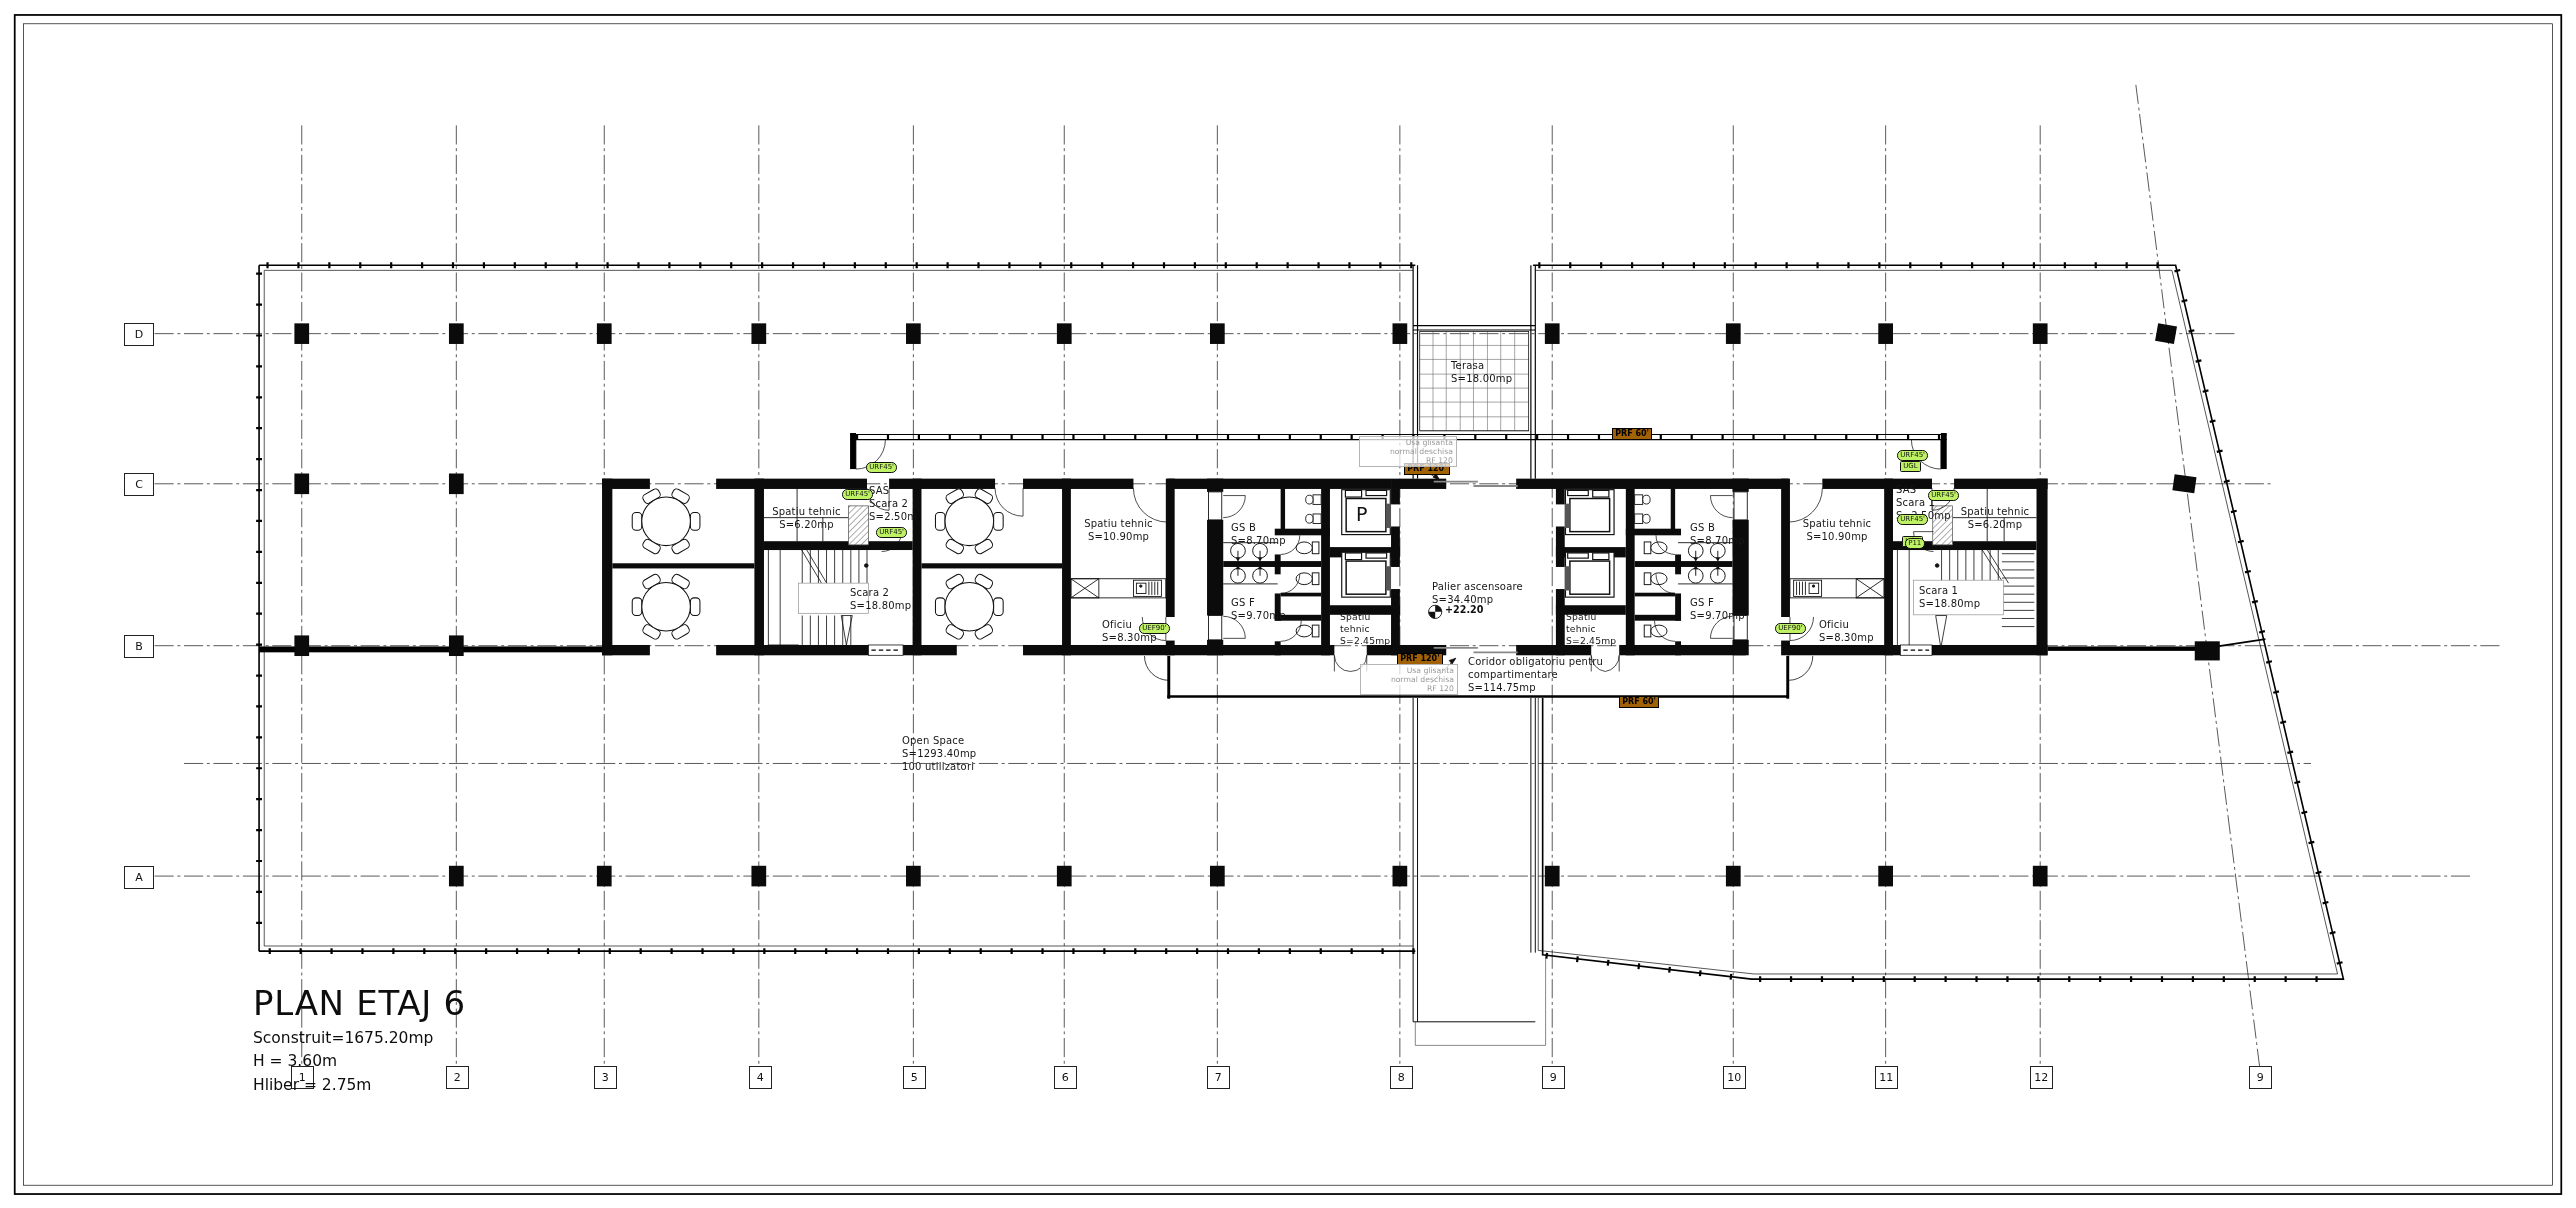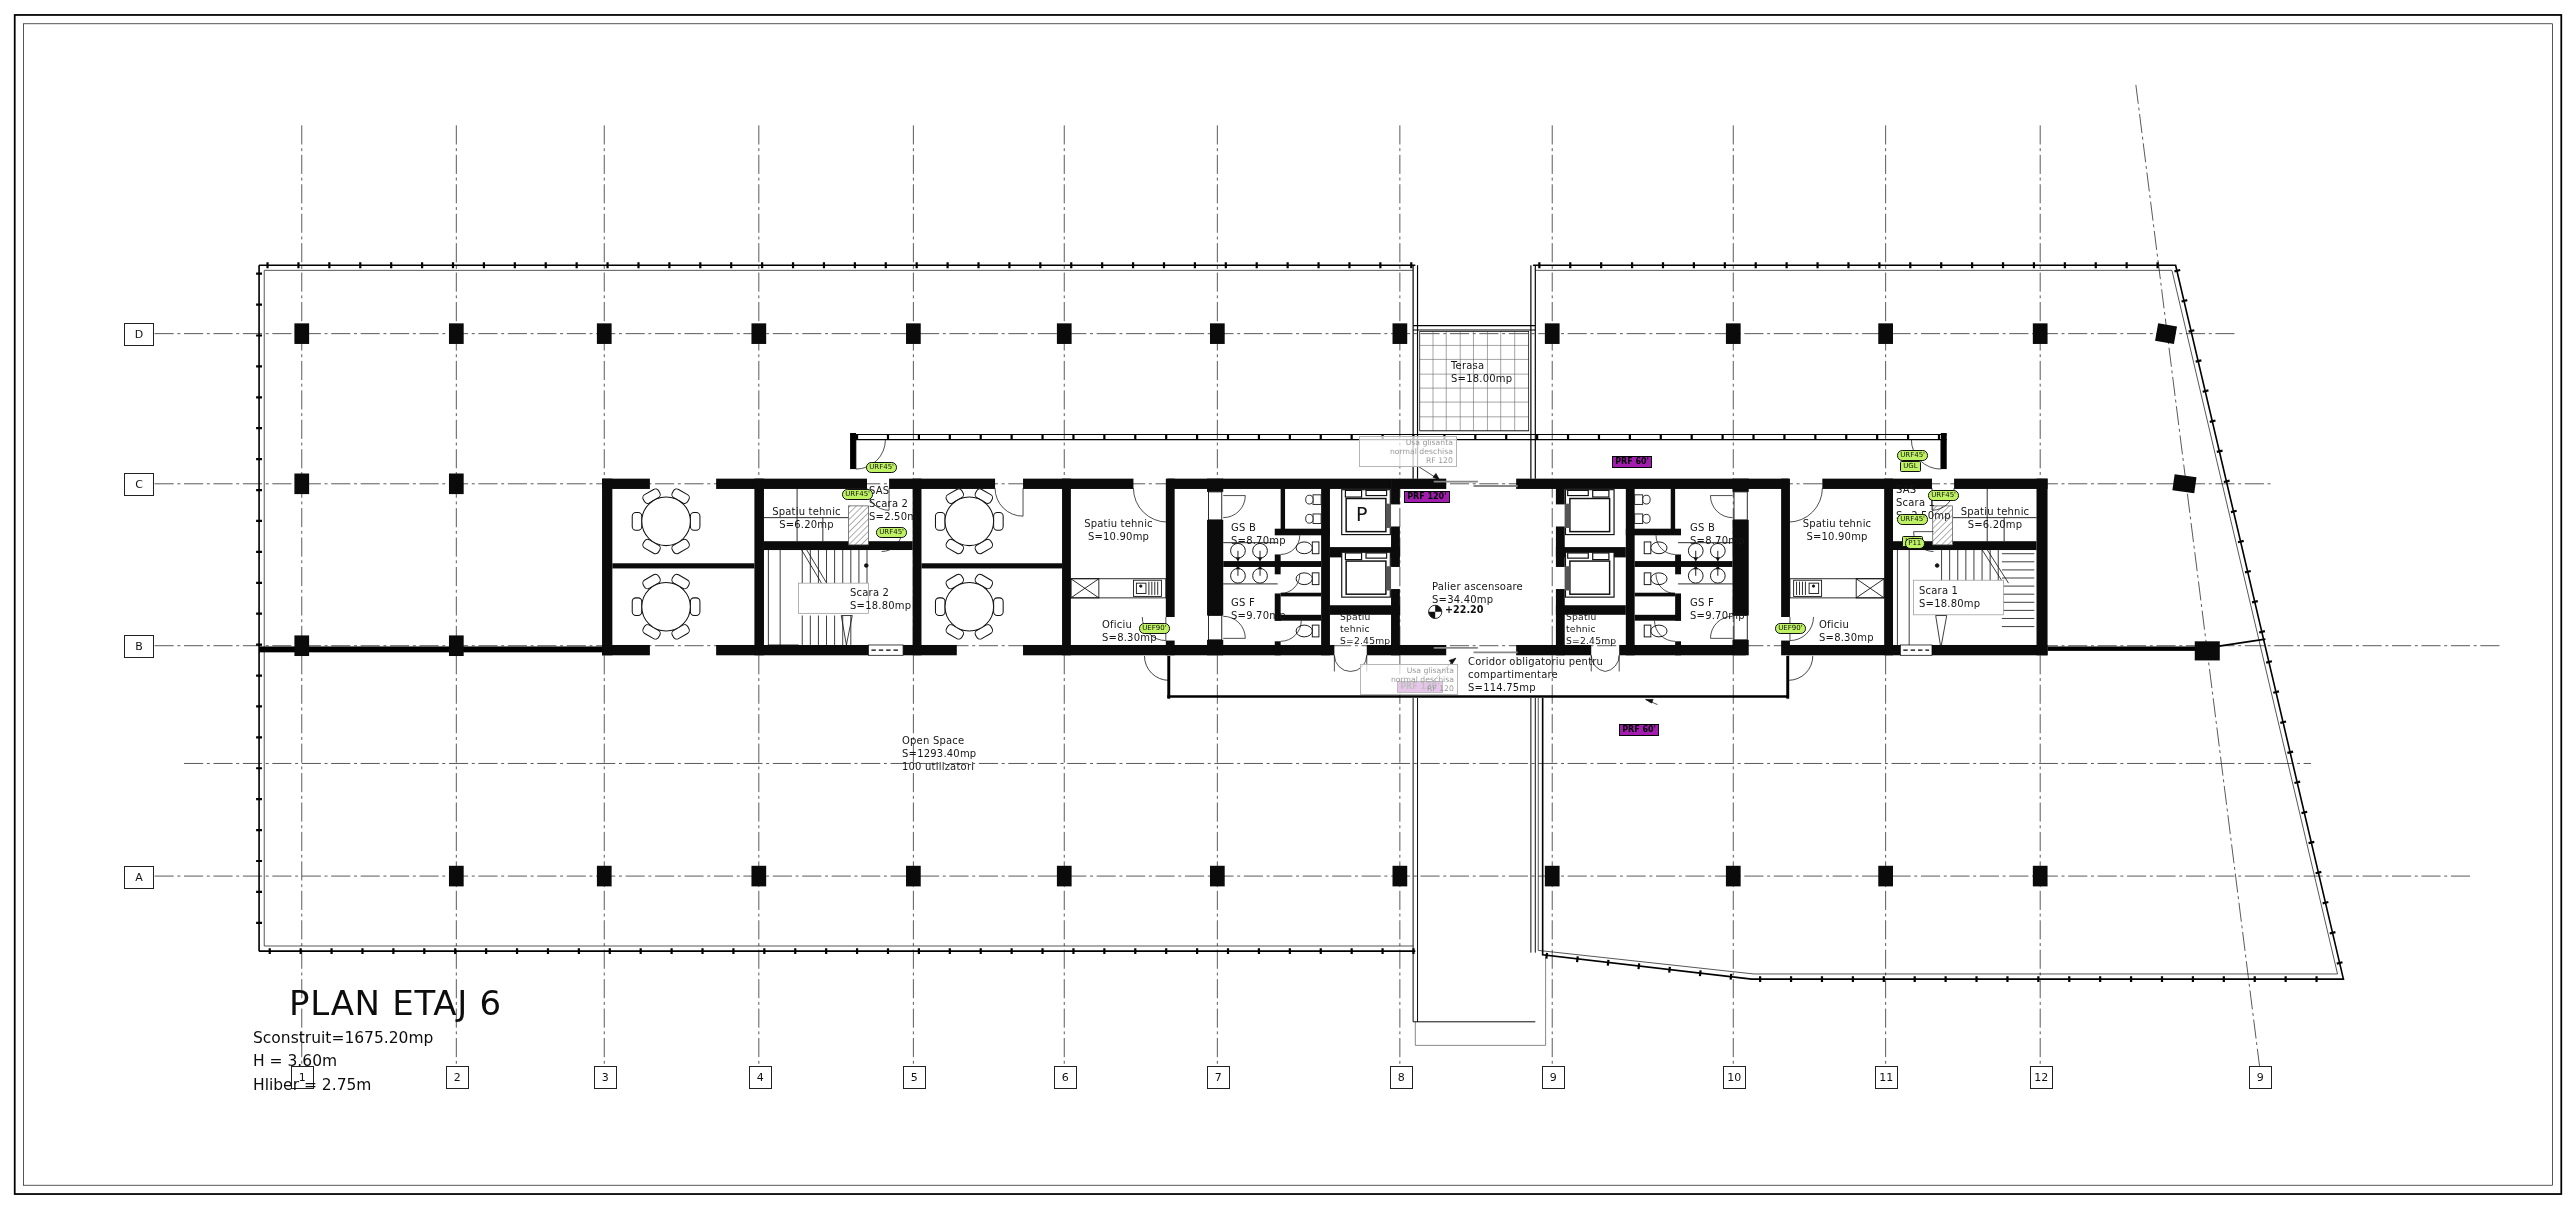--- a/index.html
+++ b/index.html
@@ -1,26 +1,26 @@
 <!DOCTYPE html>
 <html style="font-size:11.8px"><head>
 <meta charset="utf-8">
 <style>
   html,body{margin:0;padding:0;background:#e8e8e8;font-family:"DejaVu Sans",sans-serif;}
   #sheet{position:relative;width:2576px;height:1209px;background:#fff;overflow:hidden;}
   #linework{position:absolute;left:0;top:0;}
   .lbl{position:absolute;font:10px "DejaVu Sans",sans-serif;color:#161616;line-height:1.32;white-space:nowrap;letter-spacing:0.2px;}
   .lbl.c{text-align:center;}
   .tag{position:absolute;font:7px "DejaVu Sans",sans-serif;color:#111;border:0.7px solid #111;border-radius:5.2px;background:#bef264;padding:0 2.2px;line-height:8.8px;white-space:nowrap;}
-  .tagsq{position:absolute;font:600 8px "DejaVu Sans",sans-serif;color:#000;border:0.9px solid #000;background:#a21caf;padding:0 2.2px;line-height:10.3px;white-space:nowrap;margin-top:28px;}
+  .tagsq{position:absolute;font:600 8px "DejaVu Sans",sans-serif;color:#000;border:0.9px solid #000;background:#a16207;padding:0 2.2px;line-height:10.3px;white-space:nowrap;}
   .graynote{position:absolute;font:7.7px "DejaVu Sans",sans-serif;color:#9a9a9a;border:0.7px solid #b5b5b5;background:rgba(255,255,255,.75);text-align:right;line-height:9.2px;padding:0.7px 2.9px;}
   .bub{position:absolute;border:1px solid #222;background:#fff;color:#111;font:11px "DejaVu Sans",sans-serif;display:flex;align-items:center;justify-content:center;}
   .bub.row{width:28px;height:20.6px;}
   .bub.col{width:20.6px;height:20.6px;}
-  .title{position:absolute;font:34px "DejaVu Sans",sans-serif;color:#0d0d0d;letter-spacing:0.7px;white-space:nowrap;margin-left:36px;}
+  .title{position:absolute;font:34px "DejaVu Sans",sans-serif;color:#0d0d0d;letter-spacing:0.7px;white-space:nowrap;}
   .stat{position:absolute;font:15.5px "DejaVu Sans",sans-serif;color:#0d0d0d;white-space:nowrap;text-align:right;}
   .plbl{position:absolute;font:19px "DejaVu Sans",sans-serif;color:#111;}
   .elev{position:absolute;font:600 9.6px "DejaVu Sans",sans-serif;color:#111;}
 </style>
 </head>
 <body>
 
 <div id="sheet">
 
 <svg id="linework" width="2576" height="1209" viewBox="0 0 3500 1642">

